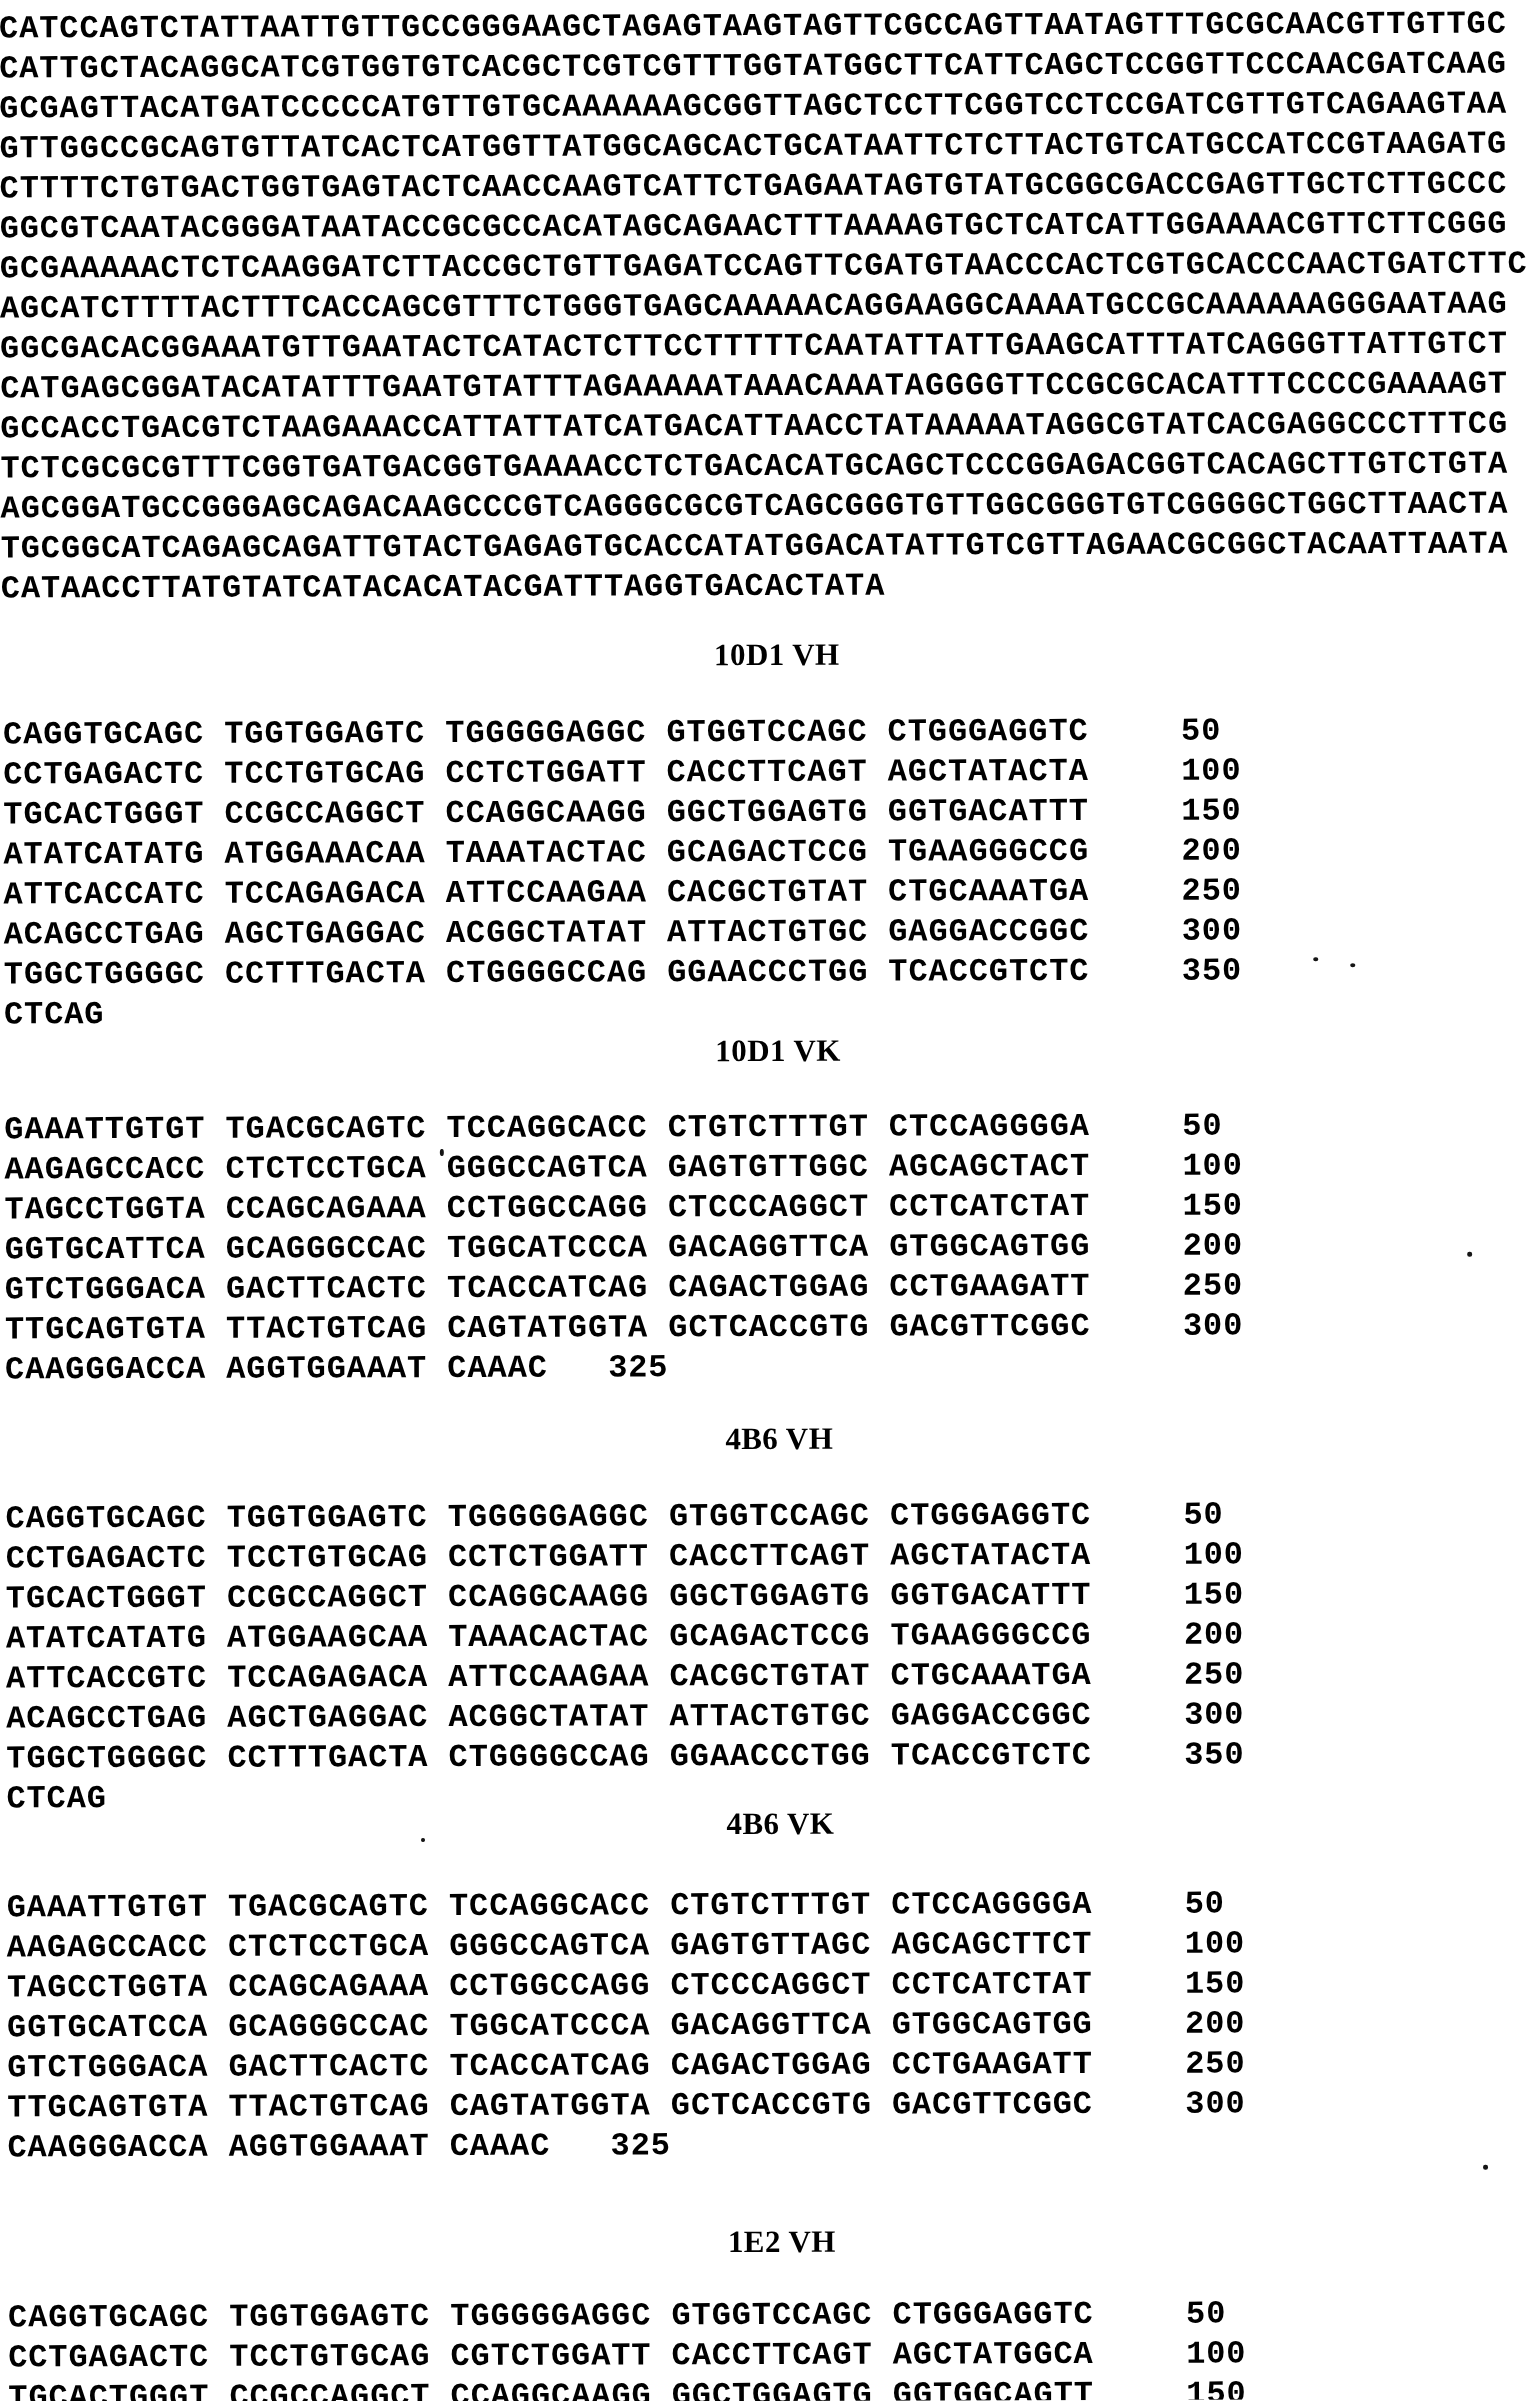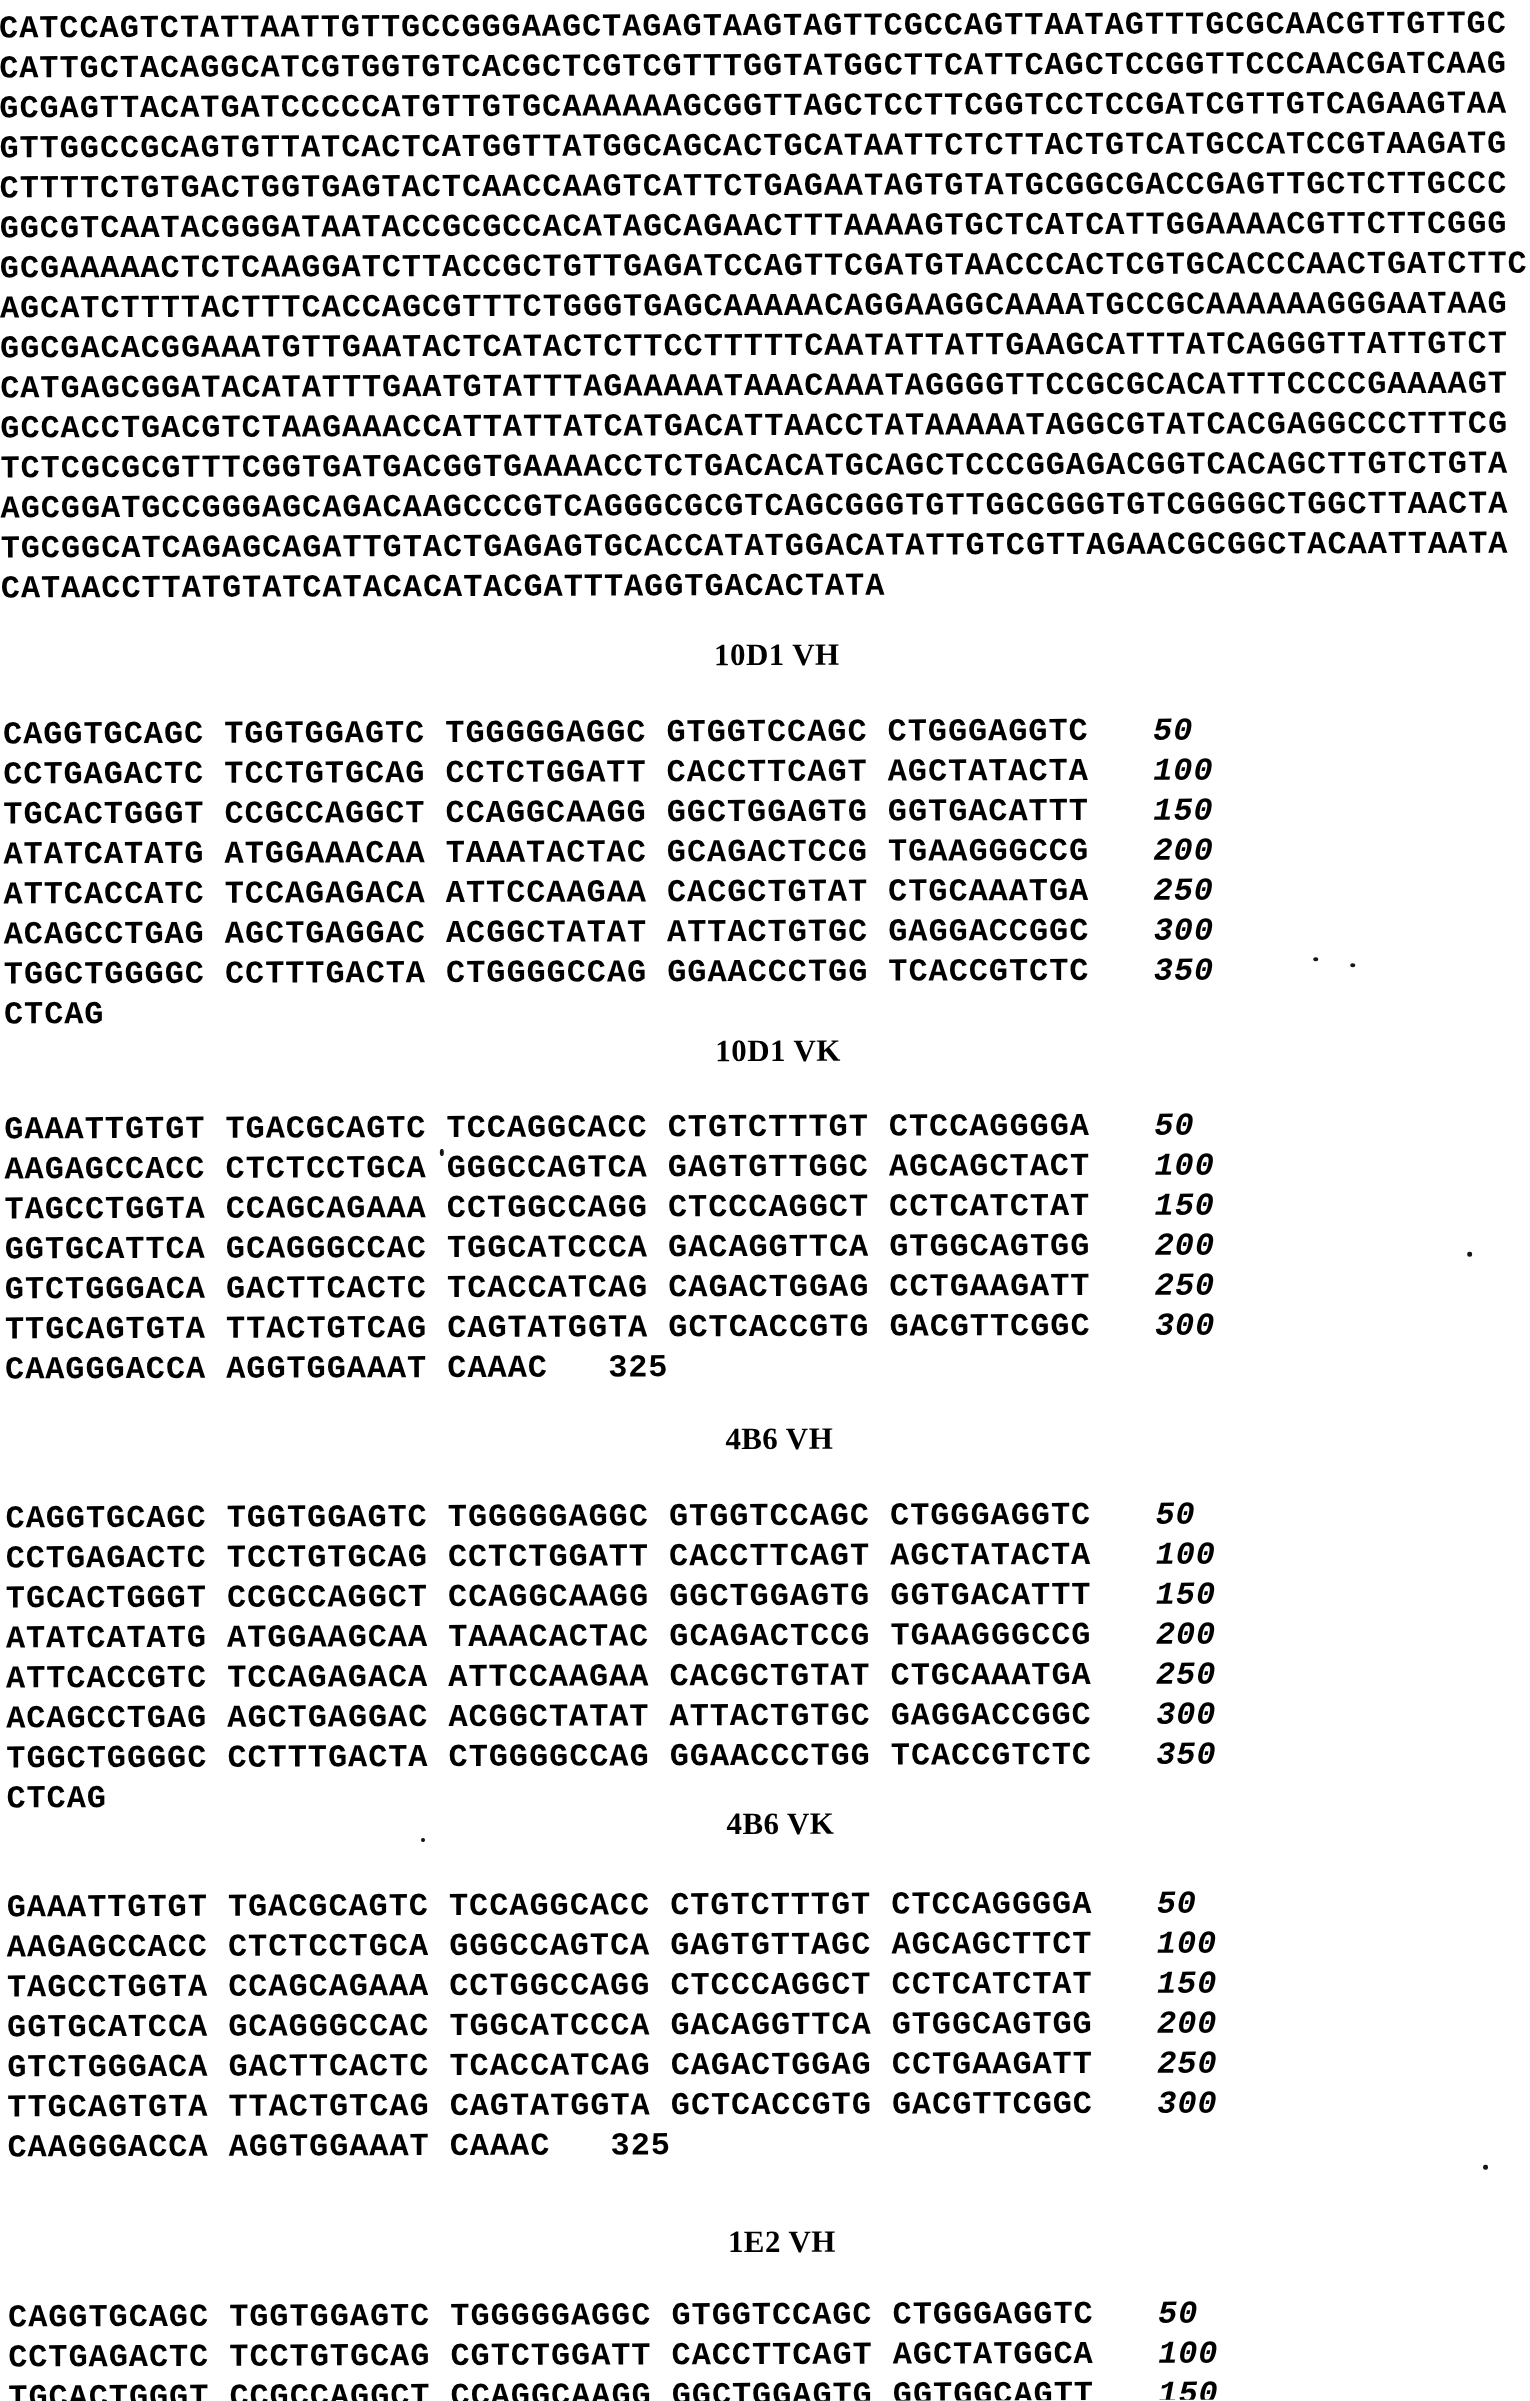--- a/index.html
+++ b/index.html
@@ -17,21 +17,21 @@
     font-weight:700;font-size:32px;line-height:40px;
     letter-spacing:0.9px;white-space:pre;
   }
   .seqblock{
     position:absolute;left:4.5px;margin:0;
     font-family:"Liberation Mono",monospace;
     font-weight:700;font-size:32px;line-height:40px;
     letter-spacing:0.9px;white-space:pre;
   }
   .seqline{position:relative;height:40px;}
-  .seqline .num{position:absolute;left:1150px;top:0;font-style:italic;}
+  .seqline .num{position:absolute;left:1178px;top:0;}
   .heading{
     position:absolute;left:0;width:1557px;margin:0;
     text-align:center;
     font-family:"Liberation Serif",serif;
     font-weight:700;font-size:31px;line-height:32px;
     letter-spacing:0.4px;
     white-space:pre;
   }
   
   #heading-0{top:639px;}  #block-0{top:713px;}

